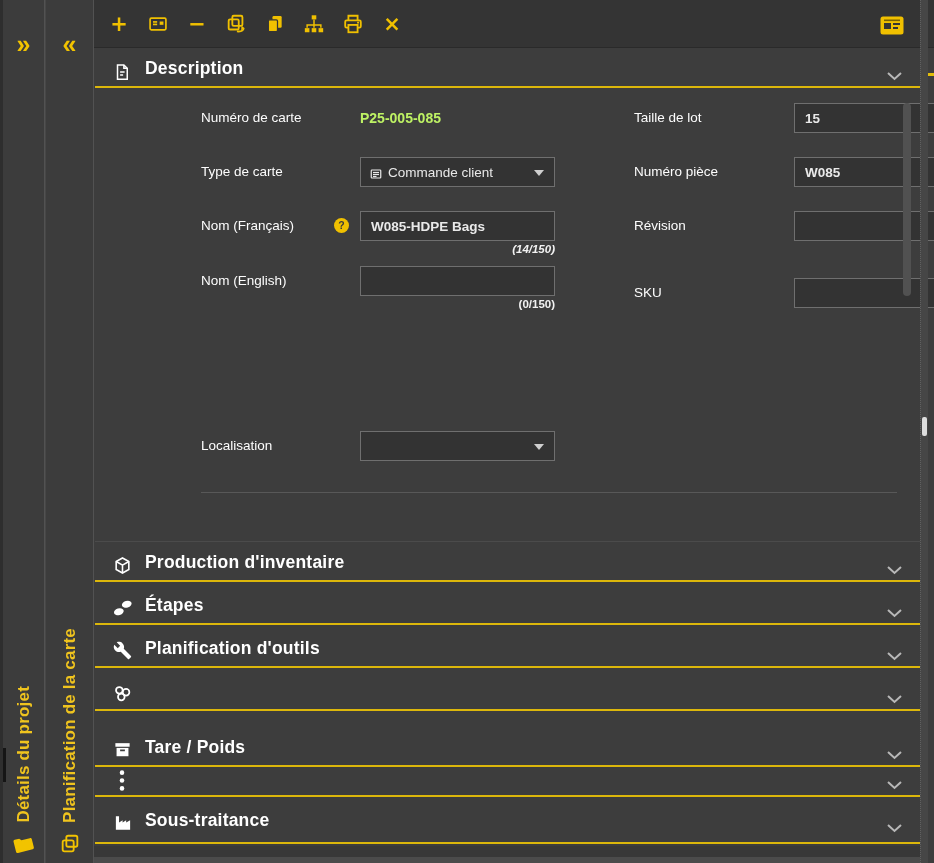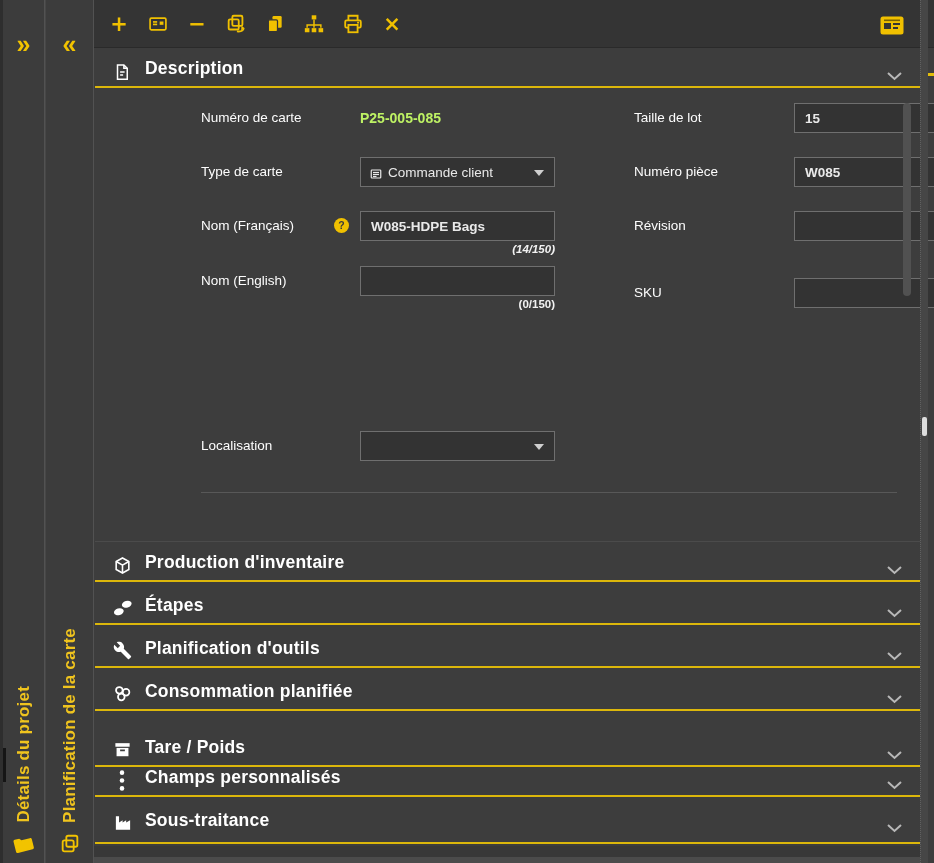--- a/index.html
+++ b/index.html
@@ -319,21 +319,20 @@
     </div>
 
     <div class="sec-head" style="top:678px;">
       <span class="sec-icon">
         <svg width="19" height="19" viewBox="0 0 24 24" fill="none" stroke="#fff" stroke-width="2.2">
           <circle cx="8" cy="8" r="4.2"></circle>
             <circle cx="16.5" cy="10.5" r="4.2"></circle>
             <circle cx="10.5" cy="16.5" r="4.2"></circle>
         </svg>
       </span>
-      <span class="sec-title">Consommation planifiée</span>
       <span class="sec-chev">
         <svg width="15" height="9" viewBox="0 0 15 9" fill="none" stroke="#b8b8b8" stroke-width="2">
             <polyline points="1,1 7.5,7 14,1"></polyline>
           </svg>
       </span>
     </div>
 
     <div class="sec-head" style="top:734px;">
       <span class="sec-icon">
         <svg width="19" height="19" viewBox="0 0 24 24" fill="#fff">
@@ -351,21 +350,20 @@
     </div>
 
     <div class="sec-head" style="top:764px;">
       <span class="sec-icon" style="left:24px;">
         <svg width="6" height="21" viewBox="0 0 6 24" fill="#fff">
           <circle cx="3" cy="3" r="2.6"></circle>
             <circle cx="3" cy="12" r="2.6"></circle>
             <circle cx="3" cy="21" r="2.6"></circle>
         </svg>
       </span>
-      <span class="sec-title">Champs personnalisés</span>
       <span class="sec-chev">
         <svg width="15" height="9" viewBox="0 0 15 9" fill="none" stroke="#b8b8b8" stroke-width="2">
             <polyline points="1,1 7.5,7 14,1"></polyline>
           </svg>
       </span>
     </div>
 
     <div class="sec-head" style="top:807px; height:37px;">
       <span class="sec-icon">
         <svg width="20" height="19" viewBox="0 0 24 24" fill="#fff">

